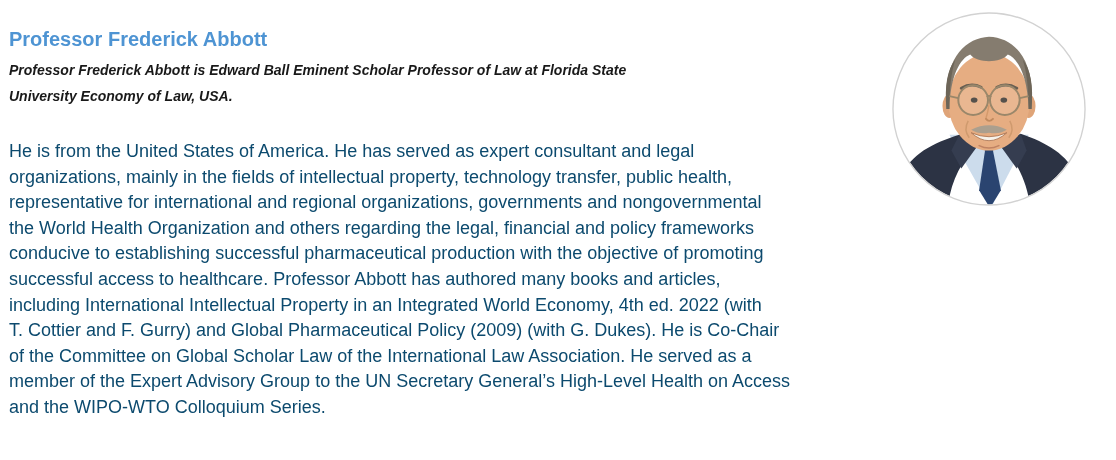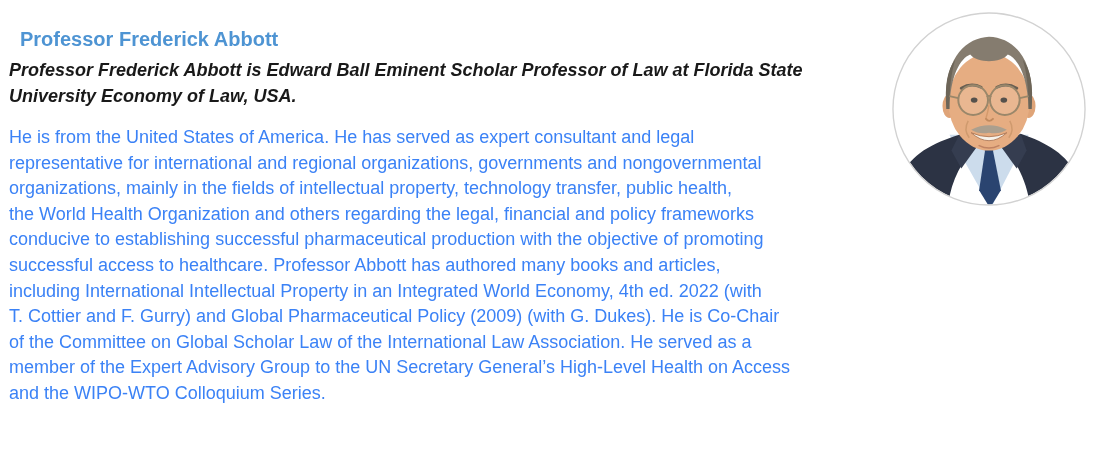--- a/index.html
+++ b/index.html
@@ -17,36 +17,35 @@
     left: 9px;
     top: 26px;
     width: 885px;
   }
   .name-heading {
     font-size: 20px;
     line-height: 26px;
     font-weight: bold;
     color: #4E94D3;
     white-space: nowrap;
-    margin-left: 11px;
   }
   .subtitle {
     margin-top: 6px;
-    font-size: 18px;
+    font-size: 14px;
     line-height: 25.5px;
     font-weight: bold;
     font-style: italic;
     color: #191919;
   }
   .subtitle .line { white-space: nowrap; }
   .bio {
-    margin-top: 16px;
+    margin-top: 30px;
     font-size: 18px;
     line-height: 25.6px;
-    color: #3b82f6;
+    color: #0c4a6e;
   }
   .bio .line { white-space: nowrap; }
   .photo-wrap {
     position: absolute;
     left: 890px;
     top: 10px;
     width: 198px;
     height: 198px;
   }
   .photo-wrap svg { display: block; width: 100%; height: 100%; }
@@ -60,22 +59,22 @@
 
     <div class="name-heading">Professor Frederick Abbott</div>
 
     <div class="subtitle">
       <div class="line">Professor Frederick Abbott is Edward Ball Eminent Scholar Professor of Law at Florida State</div>
       <div class="line">University Economy of Law, USA.</div>
     </div>
 
     <div class="bio">
       <div class="line">He is from the United States of America. He has served as expert consultant and legal</div>
+      <div class="line">organizations, mainly in the fields of intellectual property, technology transfer, public health,</div>
       <div class="line">representative for international and regional organizations, governments and nongovernmental</div>
-      <div class="line">organizations, mainly in the fields of intellectual property, technology transfer, public health,</div>
       <div class="line">the World Health Organization and others regarding the legal, financial and policy frameworks</div>
       <div class="line">conducive to establishing successful pharmaceutical production with the objective of promoting</div>
       <div class="line">successful access to healthcare. Professor Abbott has authored many books and articles,</div>
       <div class="line">including International Intellectual Property in an Integrated World Economy, 4th ed. 2022 (with</div>
       <div class="line">T. Cottier and F. Gurry) and Global Pharmaceutical Policy (2009) (with G. Dukes). He is Co-Chair</div>
       <div class="line">of the Committee on Global Scholar Law of the International Law Association. He served as a</div>
       <div class="line">member of the Expert Advisory Group to the UN Secretary General’s High-Level Health on Access</div>
       <div class="line">and the WIPO-WTO Colloquium Series.</div>
     </div>
 

